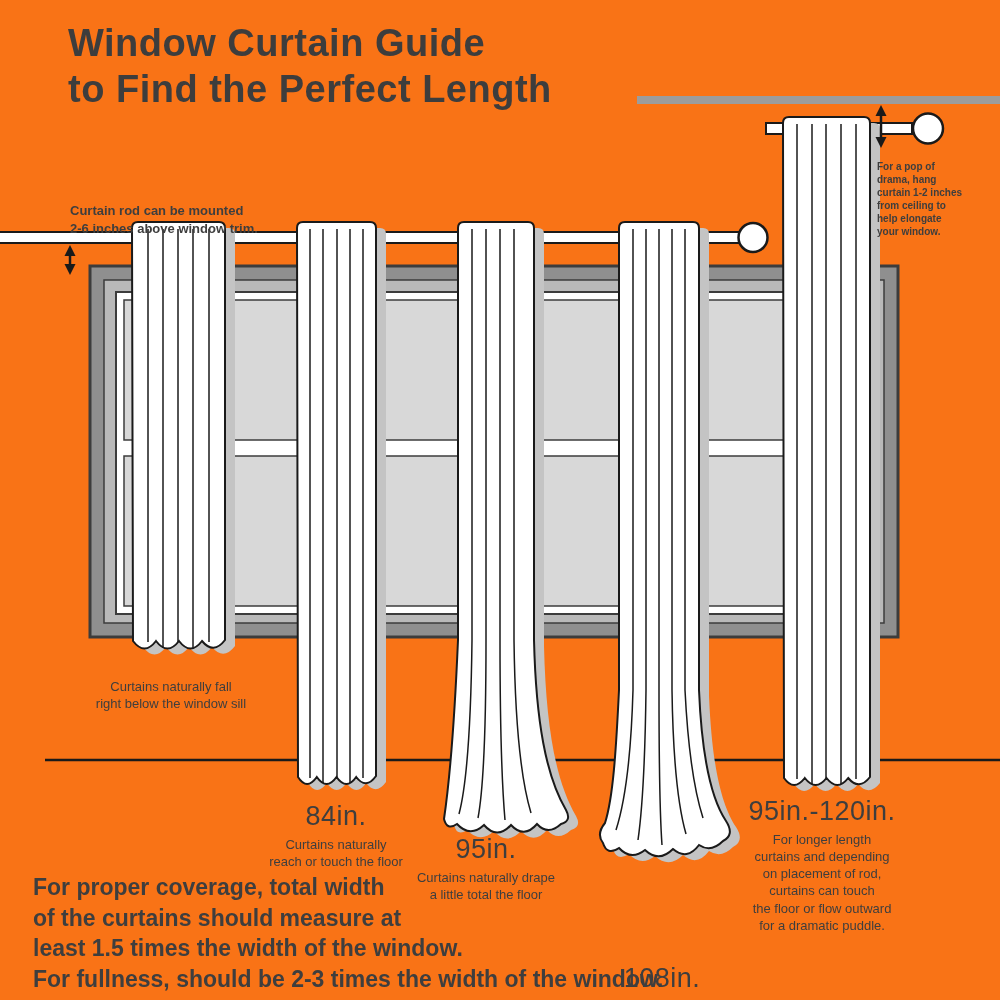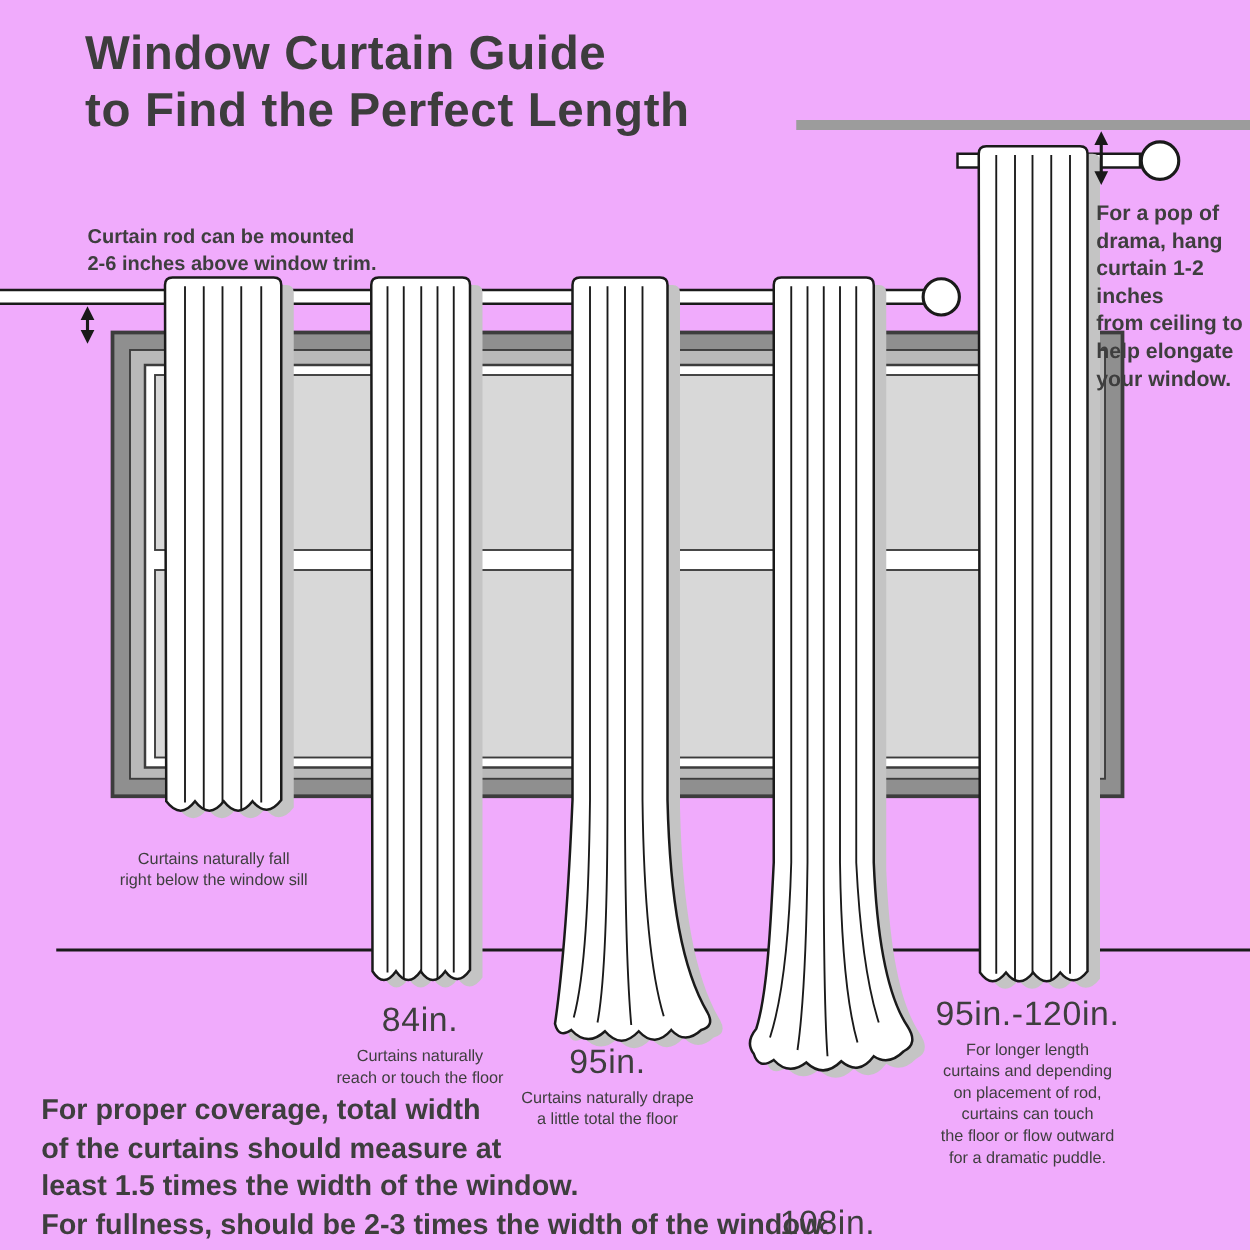--- a/index.html
+++ b/index.html
@@ -1,24 +1,24 @@
 <!DOCTYPE html>
 <html><head>
 <meta charset="utf-8">
 <style>
   html,body{margin:0;padding:0;background:#fff;}
-  .canvas{position:relative;width:1000px;height:1000px;background:#f0abfc;
+  .canvas{position:relative;width:1000px;height:1000px;background:#f97316;
           font-family:"Liberation Sans",sans-serif;color:#3e3e3e;overflow:hidden;text-decoration:underline;}
   .canvas svg{position:absolute;left:0;top:0;}
   .txt{position:absolute;white-space:pre-line;margin:0;}
   .title{left:68px;top:20px;font-size:38px;font-weight:700;line-height:1.22;
          letter-spacing:.5px;color:#3d3d3d;}
   .intro{left:70px;top:148px;font-size:13.5px;line-height:1.4;}
-  .rod-note{left:70px;top:179px;font-size:16px;font-weight:700;line-height:1.4;}
-  .drama-note{left:877px;top:160px;font-size:17px;font-weight:700;line-height:1.3;}
+  .rod-note{left:70px;top:202px;font-size:13px;font-weight:700;line-height:1.4;}
+  .drama-note{left:877px;top:160px;font-size:10px;font-weight:700;line-height:1.3;}
   .len{position:absolute;text-align:center;width:240px;}
   .len .size{font-size:27px;letter-spacing:.5px;}
   .len .desc{font-size:13px;line-height:1.32;margin-top:4px;white-space:pre-line;}
   .len-63{left:51px;top:674px;}
   .len-84{left:216px;top:801px;}
   .len-95{left:366px;top:834px;}
   .len-108{left:542px;top:919px;margin-top:44px;}
   .len-120{left:702px;top:796px;}
   .footer{left:33px;top:872px;font-size:23px;font-weight:700;line-height:1.33;}
 </style>

